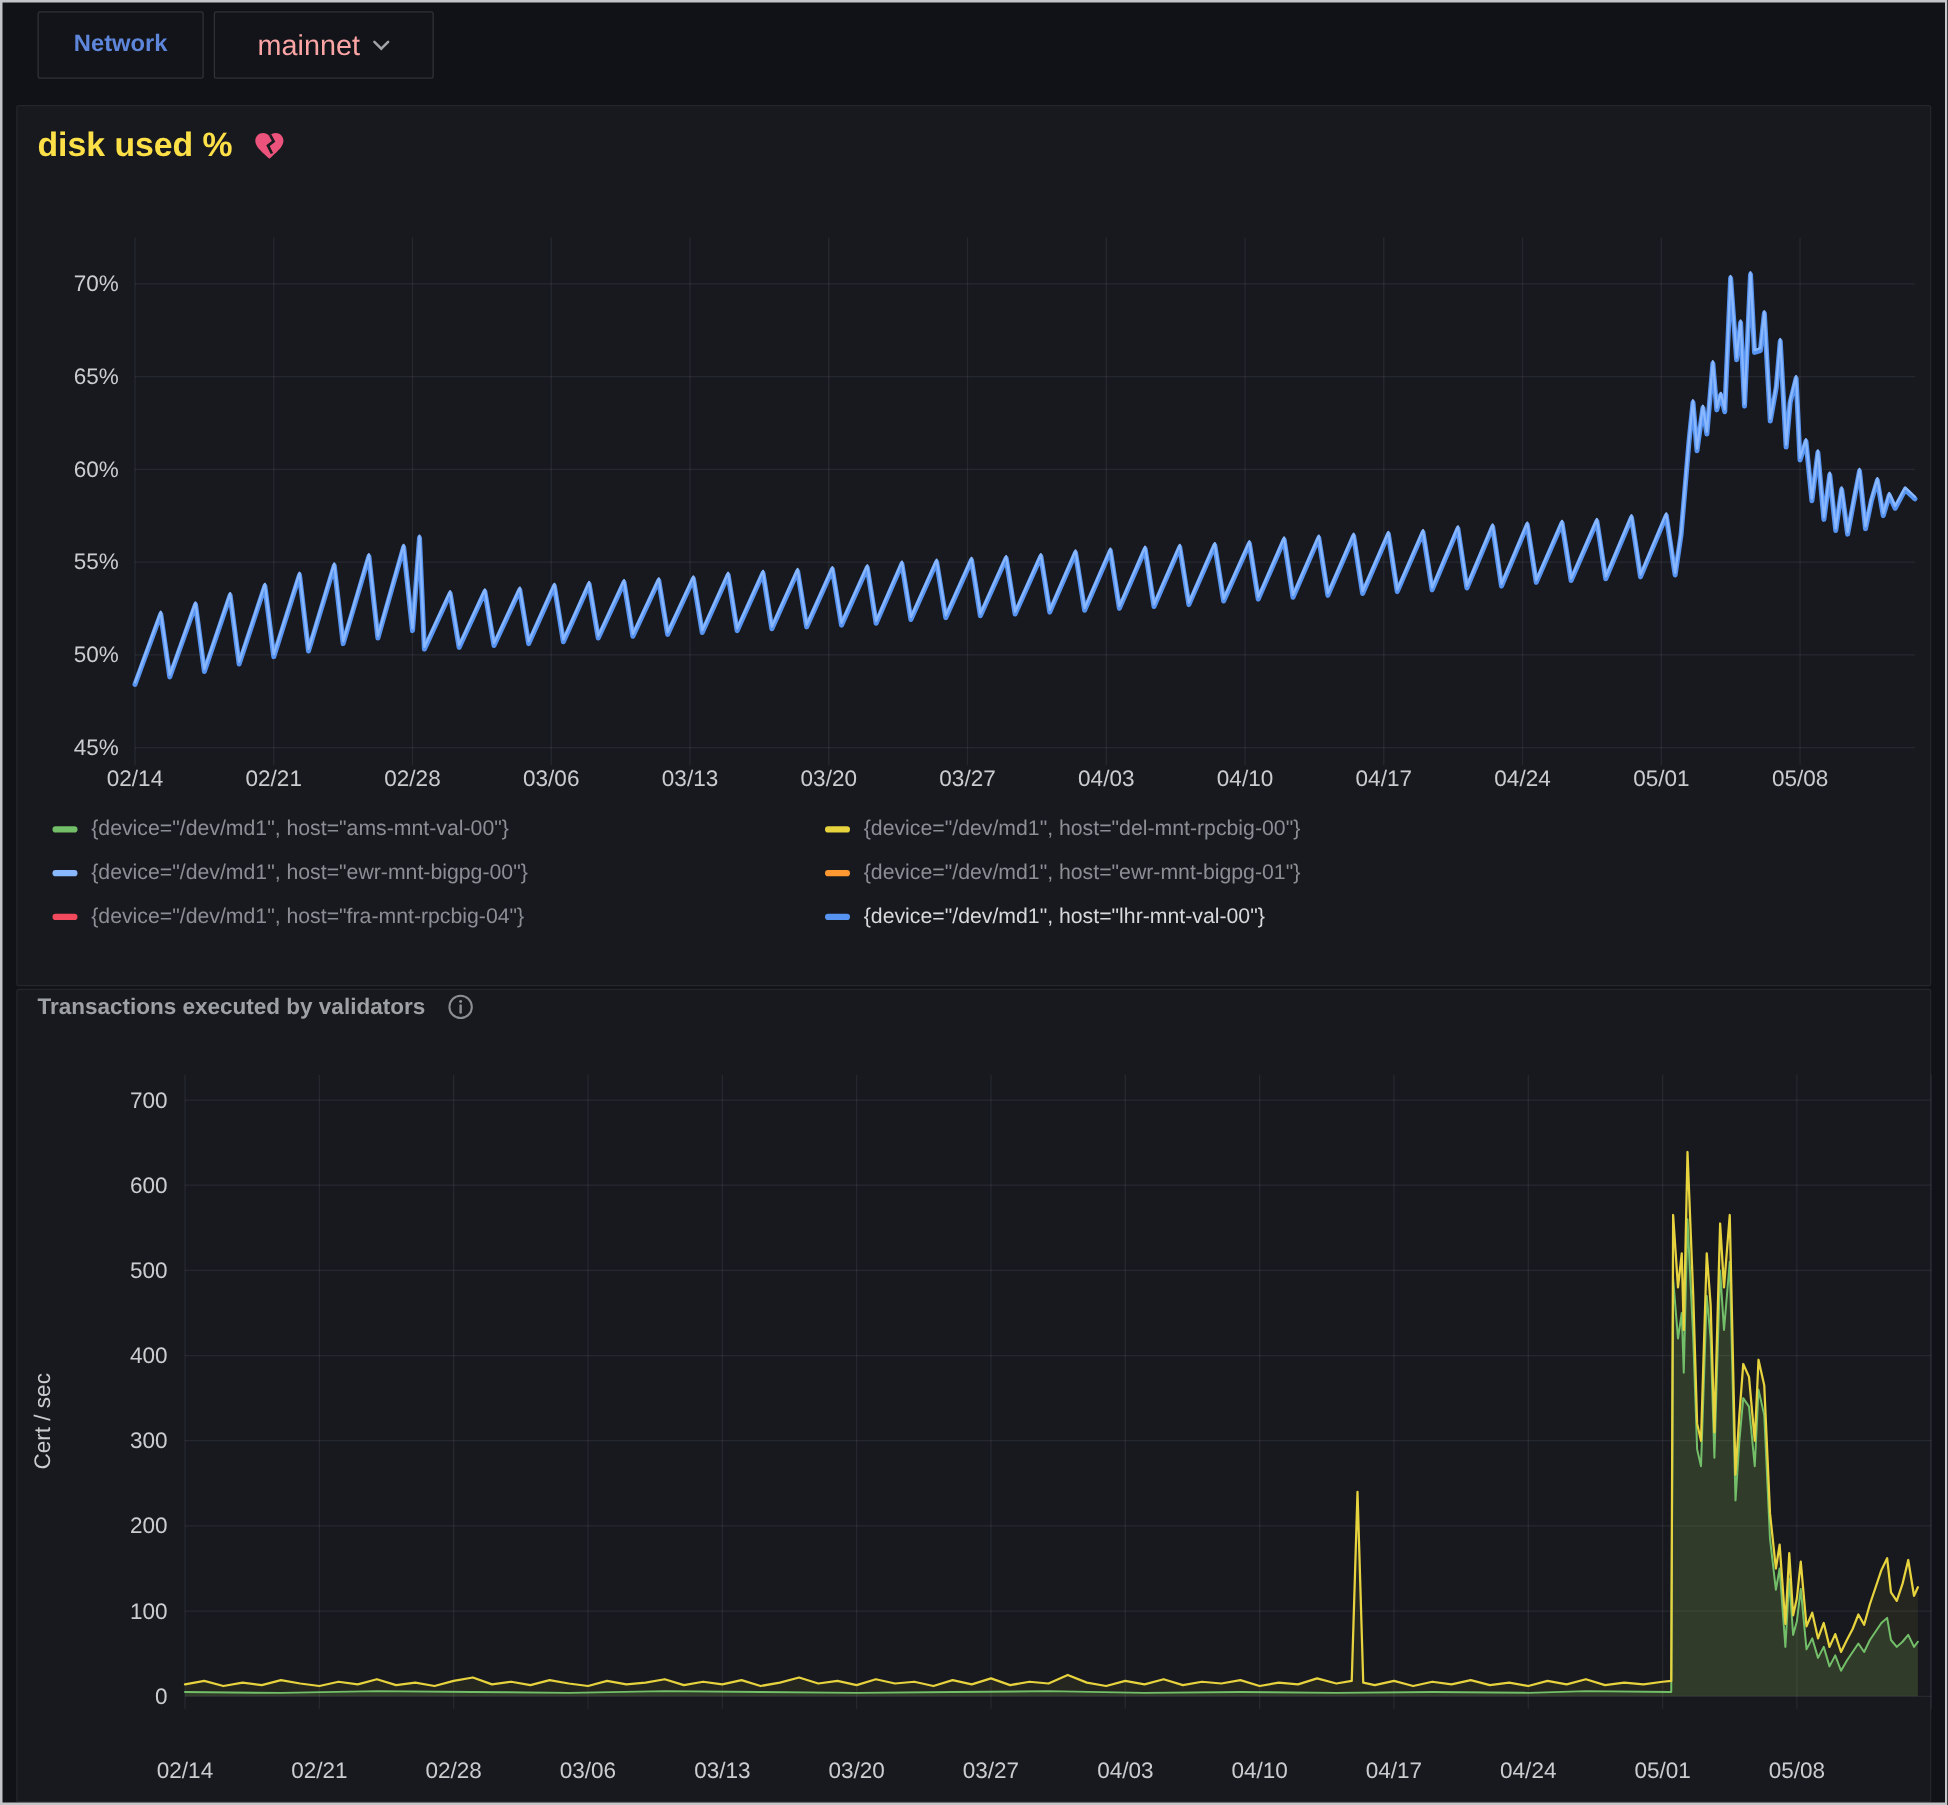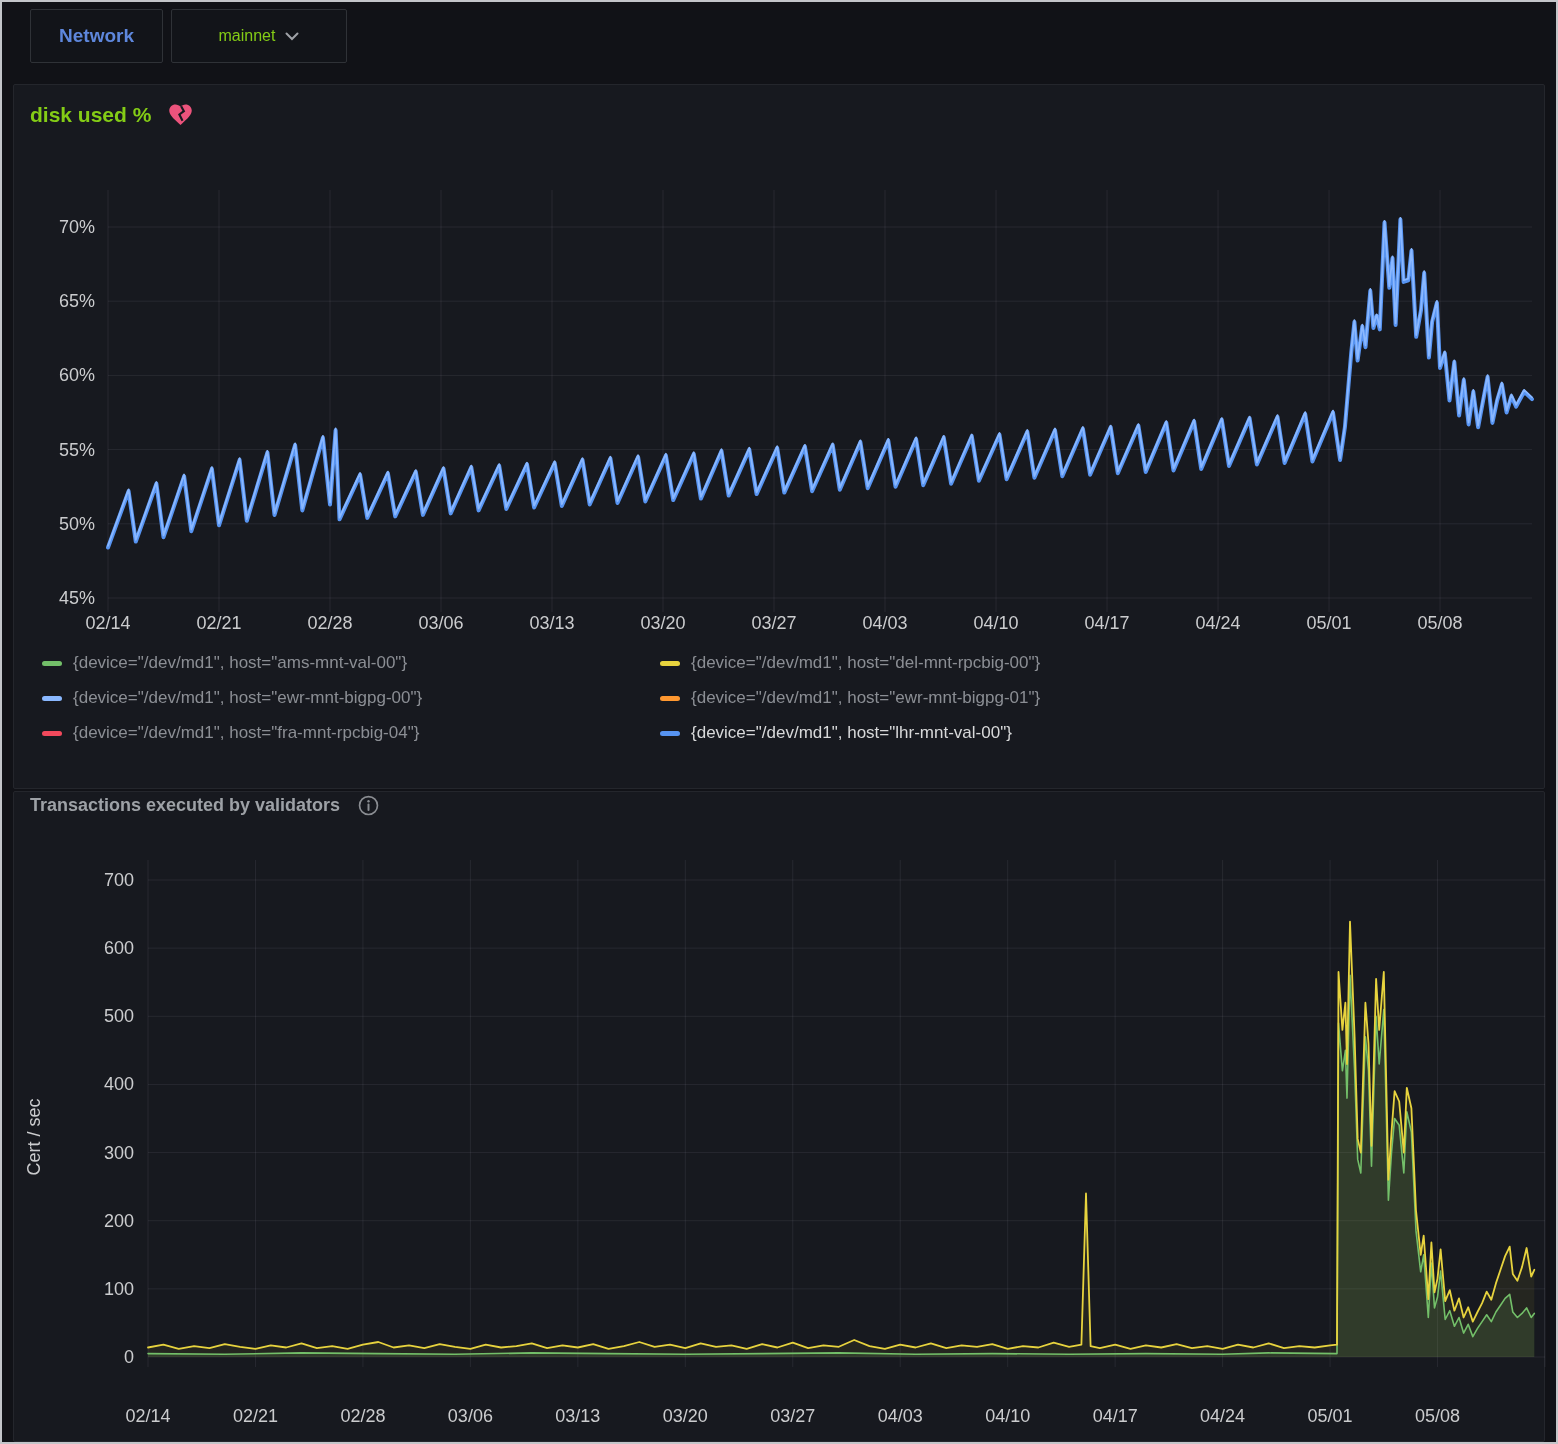--- a/index.html
+++ b/index.html
@@ -6,29 +6,29 @@
   body{position:relative;width:1558px;height:1444px;overflow:hidden;
        font-family:"Liberation Sans","DejaVu Sans",sans-serif;color:#d8d9da;}
   .frame{position:absolute;inset:0;border:2px solid #c3c5c9;pointer-events:none;z-index:60;}
   
   .topbar{position:absolute;left:18px;top:0;width:100%;height:76px;background:#111217;}
   .varbox{position:absolute;top:9px;height:54px;box-sizing:border-box;border:1px solid #2f3237;
           border-radius:2px;background:#121419;display:flex;align-items:center;justify-content:center;}
   #network-box{left:12px;width:133px;}
   #mainnet-box{left:153px;width:176px;gap:10px;cursor:pointer;}
   #network-box span{color:#5E87DC;font-size:19px;font-weight:600;}
-  #mainnet-box span{color:#84cc16;font-size:16px;font-weight:500;}
+  #mainnet-box span{color:#fca5a5;font-size:23px;font-weight:500;}
   
   .panel{position:absolute;left:13px;width:1532px;background:#17191f;border:1px solid #24262c;
          border-radius:2px;box-sizing:border-box;}
   #panel-disk{top:84px;height:705px;}
   #panel-tx{top:791px;height:651px;}
   .ptitle{position:absolute;display:flex;align-items:center;gap:16px;z-index:5;cursor:pointer;}
   #disk-title{left:30px;top:101px;}
-  #disk-title .t{font-size:21px;font-weight:600;color:#84cc16;}
+  #disk-title .t{font-size:27px;font-weight:600;color:#fde047;}
   #tx-title{left:30px;top:793px;}
   #tx-title .t{font-size:18px;font-weight:600;color:#9da1a6;}
   
   .chart{position:absolute;left:0;width:1558px;z-index:2;}
   #chart-disk{top:150px;height:505px;}
   #chart-tx{top:845px;height:598px;}
   .chart svg{display:block;overflow:visible;}
   
   .legend{position:absolute;left:42px;top:653px;z-index:5;display:grid;
           grid-template-columns:618px auto;row-gap:15px;font-size:17px;}

